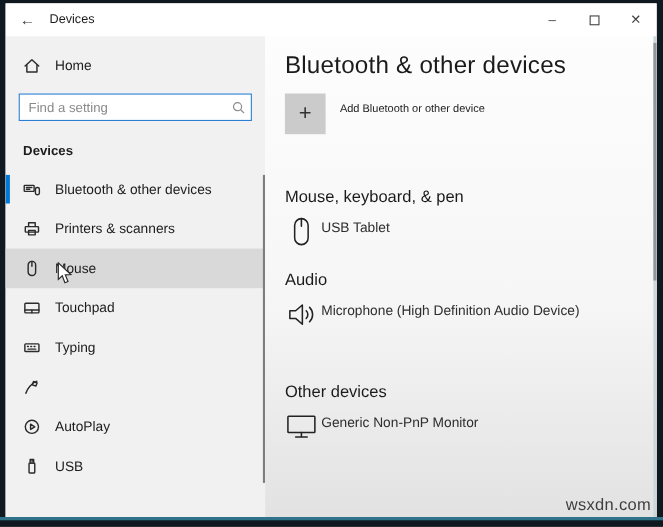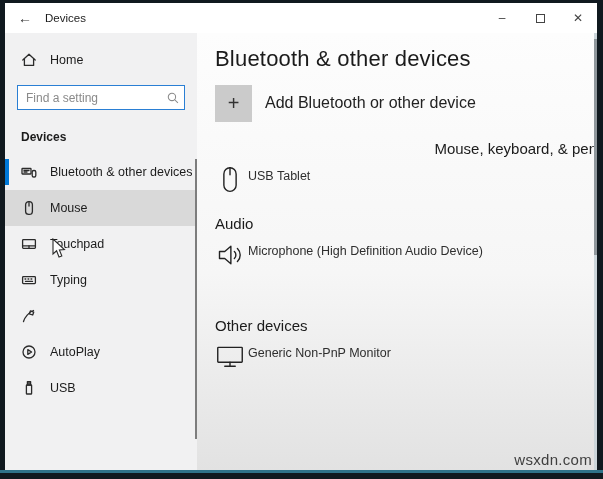--- a/index.html
+++ b/index.html
@@ -23,21 +23,21 @@
   .back-btn { width: 40px; text-align: center; font-size: 14px; color: #333; cursor: default; }
   .tb-title { font-size: 11.5px; color: #1c1c1c; }
   .tb-controls { margin-left: auto; display: flex; height: 100%; }
   .tb-btn { width: 38px; display: flex; align-items: center; justify-content: center; color: #444; font-size: 12px; }
   .max-box { width: 9px; height: 9px; border: 1px solid #444; display: inline-block; }
 
   
   .app-body { flex: 1; display: flex; min-height: 0; }
 
   
-  .sidebar { width: 192px; flex: none; background: #f1f1f2; position: relative; }
+  .sidebar { width: 236px; flex: none; background: #f1f1f2; position: relative; }
   .home-row { margin-top: 14px; height: 26px; display: flex; align-items: center; padding-left: 16px; gap: 13px; font-size: 12.5px; }
   .search-box {
     margin: 12px 12px 0 12px; height: 25px; background: #fff;
     border: 1px solid #2a7fd4; display: flex; align-items: center; padding: 0 4px 0 8px;
   }
   .search-box input {
     border: none; outline: none; flex: 1; font-size: 12px; color: #444;
     font-family: "Liberation Sans", sans-serif; background: transparent; min-width: 0;
   }
   .search-box input::placeholder { color: #8a8a8a; }
@@ -53,23 +53,23 @@
 
   
   .content {
     flex: 1; position: relative; padding: 13px 0 0 18px;
     background: linear-gradient(180deg, #fdfdfd 0%, #f6f6f6 55%, #e2e2e2 100%);
     min-width: 0;
   }
   .page-title { font-size: 22px; font-weight: 400; color: #1b1b1b; letter-spacing: 0.2px; }
   .add-row { margin-top: 13px; display: flex; gap: 13px; align-items: flex-start; width: fit-content; }
   .plus-square { width: 37px; height: 37px; background: #cbcbcb; display: flex; align-items: center; justify-content: center; font-size: 20px; color: #333; font-weight: 300; }
-  .add-label { font-size: 16px; margin-top: 9px; color: #222; }
+  .add-label { font-size: 10px; margin-top: 9px; color: #222; }
   .sec-header { font-size: 15px; font-weight: 400; color: #1b1b1b; }
-  .sec-1 { margin-top: 18px; text-align: right; }
+  .sec-1 { margin-top: 49px; }
   .sec-2 { margin-top: 19px; }
   .sec-3 { margin-top: 46px; }
   .device-row { margin-top: 7px; display: flex; gap: 3px; align-items: flex-start; width: fit-content; }
   .device-icon { width: 30px; height: 32px; flex: none; display: flex; align-items: center; justify-content: center; }
   .device-label { font-size: 12.5px; color: #2e2e2e; margin-top: 5px; }
 
   .content-scrollbar { position: absolute; right: 0; top: 0; width: 3px; height: 100%; background: #ccd6db; }
   .content-thumb { position: absolute; right: 0; top: 6px; width: 3px; height: 216px; background: #8f979c; }
 
   .watermark { position: absolute; right: 5px; bottom: 2px; font-size: 15px; color: #3f3f3f; letter-spacing: 0.3px; }
@@ -135,20 +135,30 @@
             <svg class="ln" viewBox="0 0 16 16" width="16" height="16">
                 <rect x="1" y="4.5" width="9" height="5.5" rx="0.5"></rect>
                 <line x1="3" y1="6.5" x2="8" y2="6.5"></line>
                 <line x1="3" y1="8" x2="6" y2="8"></line>
                 <rect x="11.2" y="6.5" width="3.6" height="6.5" rx="1.6"></rect>
               </svg>
           </span>
           <span>Bluetooth &amp; other devices</span>
         </div>
 
+        <div class="nav-row">
+          <span class="icon16">
+            <svg class="ln" viewBox="0 0 16 16" width="16" height="16">
+                <rect x="2" y="6" width="12" height="5" rx="0.6"></rect>
+                <path d="M5 6V2.5h6V6"></path>
+                <path d="M5 9.5h6v4H5z"></path>
+              </svg>
+          </span>
+          <span>Printers &amp; scanners</span>
+        </div>
 
         <div class="nav-row hovered">
           <span class="icon16">
             <svg class="ln" viewBox="0 0 16 16" width="16" height="16">
                 <rect x="4.6" y="1.6" width="6.8" height="12.8" rx="3.2"></rect>
                 <line x1="8" y1="1.6" x2="8" y2="6"></line>
               </svg>
           </span>
           <span>Mouse</span>
         </div>

